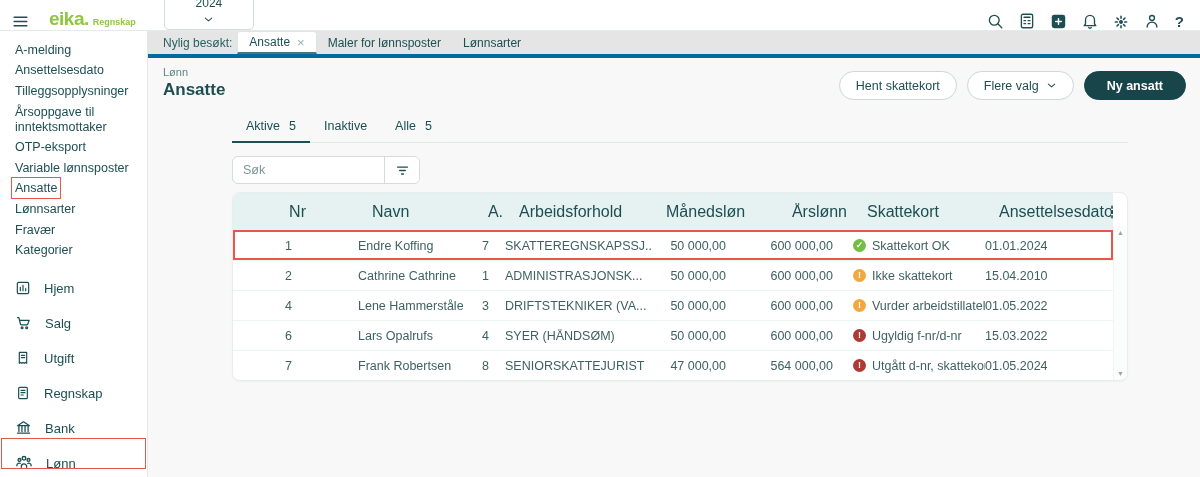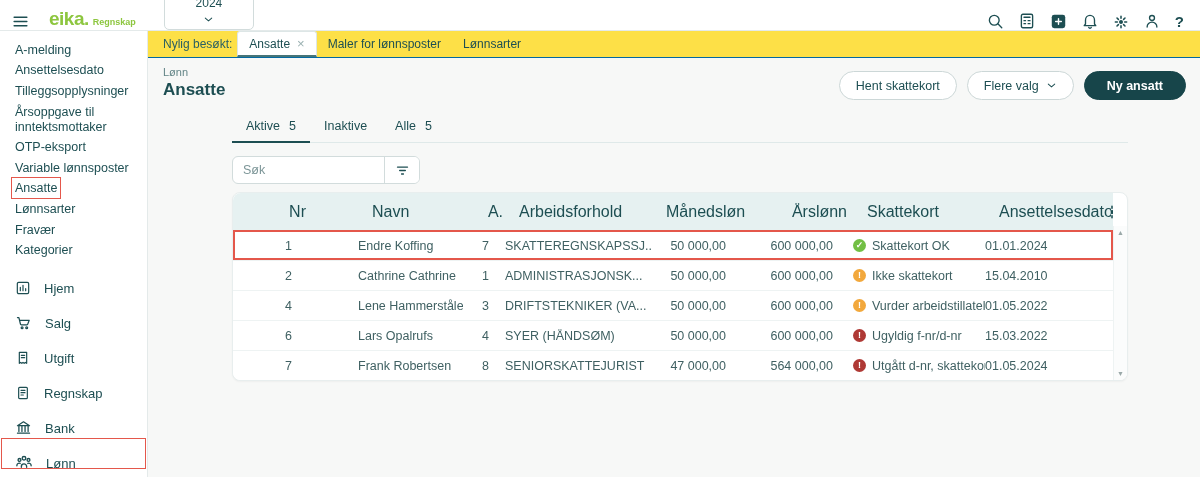--- a/index.html
+++ b/index.html
@@ -32,21 +32,21 @@
               font-size:13px; position:relative; cursor:pointer; }
   .nav-item.hl::after { content:""; position:absolute; left:1px; right:1px; top:2px; bottom:2px;
               border:1.5px solid #e4574b; pointer-events:none; }
   .submenu { padding:6px 0 0 15px; }
   .submenu-item { font-size:12.5px; padding:2.8px 0; line-height:1.2; width:122px; cursor:pointer; }
   .submenu-item.hl .sub-label { outline:1.5px solid #e4574b; outline-offset:3px; }
 
   .main { flex:1; min-width:0; display:flex; flex-direction:column; background:#f7f8f7; }
 
   
-  .tabbar { height:27px; flex:0 0 27px; background:#fde047; border-bottom:1px solid #0369a1;
+  .tabbar { height:27px; flex:0 0 27px; background:#e5e5e5; border-bottom:4px solid #0369a1;
             display:flex; align-items:stretch; padding-left:15px; }
   .recent-label { align-self:center; font-size:12px; color:#2a5f63; margin-right:5px; }
   .rtab { display:flex; align-items:center; gap:7px; padding:0 11px; font-size:12px; cursor:pointer; }
   .rtab.active { background:#fff; border:1px solid #dde6e6; border-bottom:2px solid #477578;
                  border-radius:3px 3px 0 0; }
   .rtab-close { color:#9ab0b1; font-size:13px; line-height:1; cursor:pointer; }
 
   
   .page { flex:1; min-height:0; padding:8px 14px 0 15px; display:flex; flex-direction:column; }
   .page-header { display:flex; justify-content:space-between; align-items:flex-start; }

